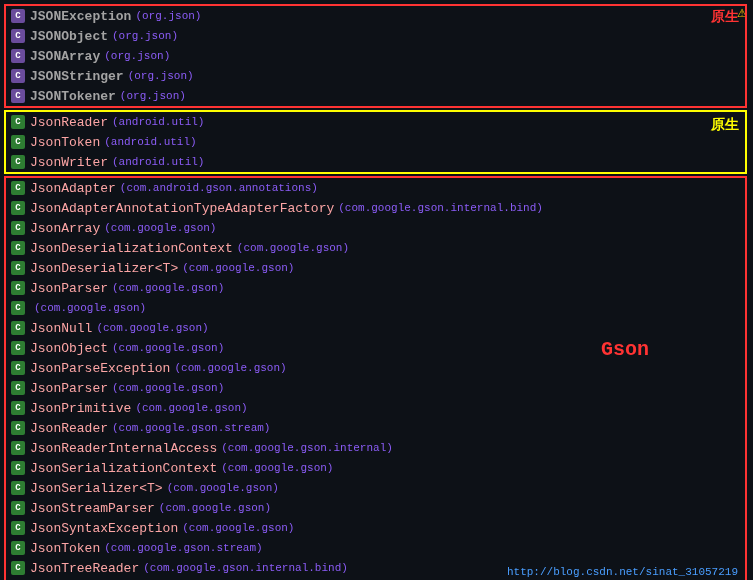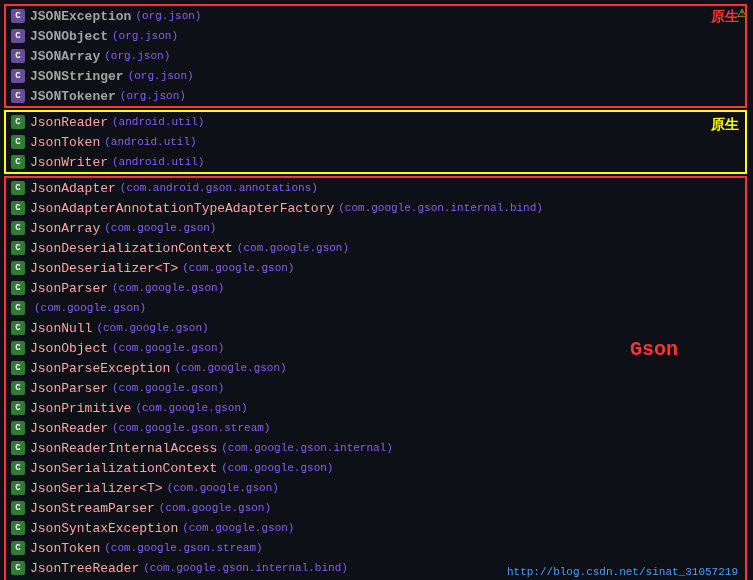--- a/index.html
+++ b/index.html
@@ -162,21 +162,21 @@
     <div class="item">
       <div class="item-icon">
           <div class="icon-c-green">C</div>
         </div>
       <span class="item-name-green">JsonWriter</span>
       <span class="item-package">(android.util)</span>
     </div>
   </div>
 
   <div style="border: 2px solid #ff3333; margin: 2px 6px 20px 4px; position: relative;">
-    <span class="label-gson" style="top: 160px; right: 67px;">Gson</span>
+    <span class="label-gson" style="top: 160px; right: 96px;">Gson</span>
 
     <div class="item">
       <div class="item-icon">
           <div class="icon-c-green">C</div>
         </div>
       <span class="item-name-green">JsonAdapter</span>
       <span class="item-package">(com.android.gson.annotations)</span>
     </div>
     <div class="item">
       <div class="item-icon">

